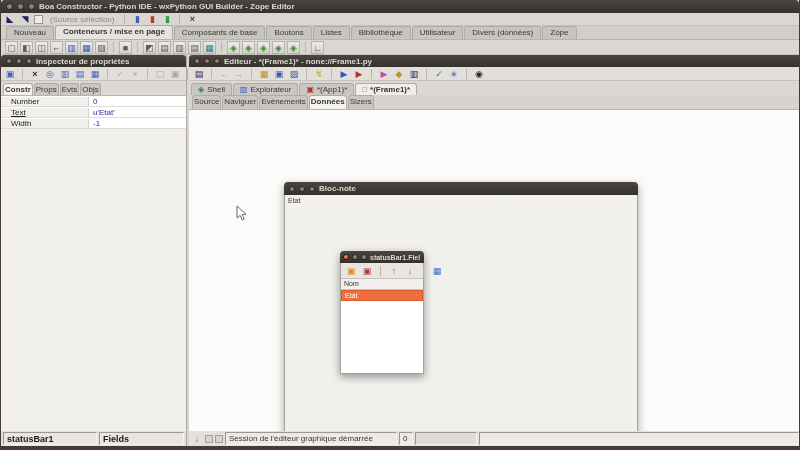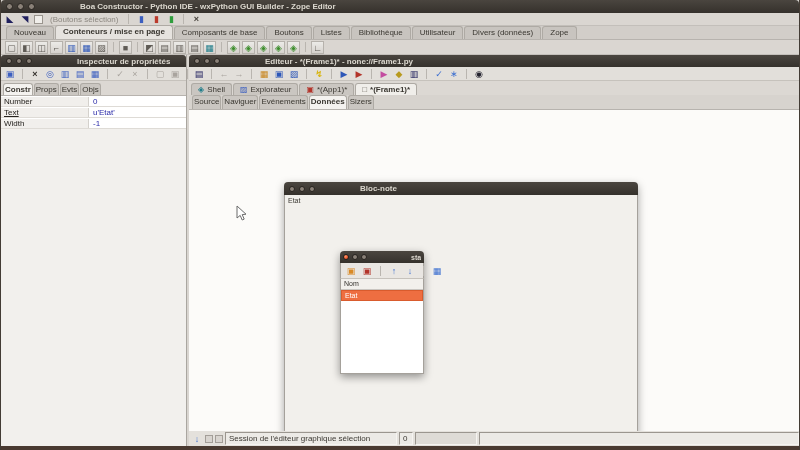--- a/index.html
+++ b/index.html
@@ -4,21 +4,21 @@
 <style>
   * { margin:0; padding:0; box-sizing:border-box; }
   html,body { background:#ffffff; }
   body { font-family:"Liberation Sans","DejaVu Sans",sans-serif; }
   #screen { position:relative; width:800px; height:450px; background:#d9d5d0; overflow:hidden;
             border-left:1px solid #433c35; border-right:1px solid #433c35; }
 
   
   .titlebar { background:linear-gradient(#4a453f,#35312c); color:#dcd8cf; font-size:8px; font-weight:bold;
               display:flex; align-items:center; gap:4px; padding:0 5px; }
-  .titlebar .tb-title { white-space:nowrap; overflow:hidden;margin-left:41px; }
+  .titlebar .tb-title { white-space:nowrap; overflow:hidden; }
   .dot { width:7px; height:7px; border-radius:50%; background:#8a8178; border:1px solid #26221e; flex:none; }
   .dot.sm { width:6px; height:6px; }
   .dot.close-active { background:radial-gradient(circle at 35% 30%, #ff9a6a, #ef5a30 60%, #c23c14); }
 
   
   #main-titlebar { position:absolute; left:0; top:0; width:100%; height:13px; border-radius:4px 4px 0 0; }
   #toolbar1 { position:absolute; left:0; top:13px; width:100%; height:13px; background:#dad6d1;
               display:flex; align-items:center; gap:3px; padding:0 3px; border-bottom:1px solid #c3bfba; }
   .tbi { display:inline-block; width:12px; height:12px; line-height:12px; text-align:center; font-size:9px;
          color:#20205e; flex:none; }
@@ -45,21 +45,21 @@
   #inspector .titlebar { height:12px; border-radius:3px 3px 0 0; }
   #insp-toolbar { height:14px; background:#e2dfda; border-bottom:1px solid #c6c2bc;
                   display:flex; align-items:center; gap:3px; padding:0 3px; }
   .itab-row { height:15px; background:#dcd8d3; display:flex; align-items:flex-end; padding:0 2px; gap:1px;
               border-bottom:1px solid #b7b3ae; }
   .itab { font-size:8px; color:#3a3731; background:#cac6c1; border:1px solid #aeaaa4; border-bottom:none;
           border-radius:3px 3px 0 0; padding:1px 1px; }
   .itab.active { background:#f4f2ef; font-weight:bold; }
   #prop-grid { background:#ffffff; border-bottom:1px solid #c6c2bc; }
   .prow { display:flex; height:11px; border-bottom:1px solid #dedbd6; font-size:8px; align-items:center; }
-  .pname { width:88px; background:#f1efec; border-right:1px solid #d4d1cc; padding-left:3px; color:#26231f; }
+  .pname { width:88px; background:#f1efec; border-right:1px solid #d4d1cc; padding-left:10px; color:#26231f; }
   .pname.focused { text-decoration:underline; }
   .pval { flex:1; padding-left:4px; color:#2a2aa8; }
   #insp-filler { position:absolute; left:0; top:74px; width:185px; height:302px; background:#f2f0ed; }
   #insp-status { position:absolute; left:0; bottom:0; width:185px; height:15px; background:#e4e1dc;
                  display:flex; gap:2px; padding:1px 2px; }
   .sfield { border:1px solid; border-color:#9b968f #f6f4f1 #f6f4f1 #9b968f; background:#e9e6e1;
             font-size:9px; font-weight:bold; color:#1d1b18; padding:1px 3px; overflow:hidden; white-space:nowrap; }
 
   
   #editor { position:absolute; left:188px; top:55px; width:612px; height:391px; background:#ece9e5; }
@@ -139,21 +139,21 @@
     <span class="dot" data-name="close-button"></span>
     <span class="dot" data-name="minimize-button"></span>
     <span class="dot" data-name="maximize-button"></span>
     <span class="tb-title" data-name="main-window-title">Boa Constructor - Python IDE - wxPython GUI Builder - Zope Editor</span>
   </div>
 
   <div id="toolbar1" data-name="main-toolbar">
     <span class="tbi" data-name="pointer-tool-icon">◣</span>
     <span class="tbi" data-name="designer-tool-icon">◥</span>
     <span class="cbx" data-name="selection-checkbox"></span>
-    <span class="sel-label" data-name="selection-label">(Boutons sélection)</span>
+    <span class="sel-label" data-name="selection-label">(Source sélection)</span>
     <span class="sep" data-name="toolbar-separator"></span>
     <span class="tbi" data-name="wxpython-help-icon">▮</span>
     <span class="tbi" data-name="python-help-icon">▮</span>
     <span class="tbi" data-name="boa-help-icon">▮</span>
     <span class="sep" data-name="toolbar-separator"></span>
     <span class="tbi" data-name="close-selection-icon">×</span>
   </div>
 
   <div id="palette-tabs" data-name="palette-tab-bar">
     <span class="ptab" data-name="palette-tab-nouveau">Nouveau</span>
@@ -231,20 +231,24 @@
       <div class="prow" data-name="property-row">
         <span class="pname focused" data-name="property-name">Text</span>
         <span class="pval" data-name="property-value">u'Etat'</span>
       </div>
       <div class="prow" data-name="property-row">
         <span class="pname" data-name="property-name">Width</span>
         <span class="pval" data-name="property-value">-1</span>
       </div>
     </div>
     <div id="insp-filler" data-name="inspector-empty-area"></div>
+    <div id="insp-status" data-name="inspector-statusbar">
+      <span class="sfield" style="width:94px;" data-name="status-component-name">statusBar1</span>
+      <span class="sfield" style="flex:1;" data-name="status-property-page">Fields</span>
+    </div>
   </div>
 
   <div id="editor" data-name="editor-window">
     <div class="titlebar" data-name="editor-titlebar">
       <span class="dot sm" data-name="close-button"></span>
       <span class="dot sm" data-name="minimize-button"></span>
       <span class="dot sm" data-name="maximize-button"></span>
       <span class="tb-title" data-name="editor-title">Editeur - *(Frame1)* - none://Frame1.py</span>
     </div>
     <div id="ed-toolbar" data-name="editor-toolbar">
@@ -338,21 +342,21 @@
           <path d="M2 1 L2 13 L5.2 10.4 L7.2 15 L9.2 14.1 L7.2 9.6 L11 9.2 Z" fill="#ffffff" stroke="#6b6b6b" stroke-width="1"></path>
         </svg>
       </div>
 
     </div>
 
     <div id="ed-status" data-name="editor-statusbar">
       <span class="tbi" style="align-self:center;" data-name="session-log-icon">↓</span>
       <span class="mini-toggle" data-name="status-toggle-1"></span>
       <span class="mini-toggle" data-name="status-toggle-2"></span>
-      <span class="sfield2" style="width:172px;" data-name="status-message">Session de l'éditeur graphique sélection</span>
+      <span class="sfield2" style="width:172px;" data-name="status-message">Session de l'éditeur graphique démarrée</span>
       <span class="sfield2" style="width:14px;" data-name="status-counter">0</span>
       <span class="sfield2" style="width:62px; background:#dedbd6;" data-name="status-progress-bar"></span>
       <span class="sfield2" style="flex:1;" data-name="status-extra-field"></span>
     </div>
   </div>
 
   <div id="bottom-border" data-name="window-bottom-border"></div>
 </div>
 
 </body></html>

